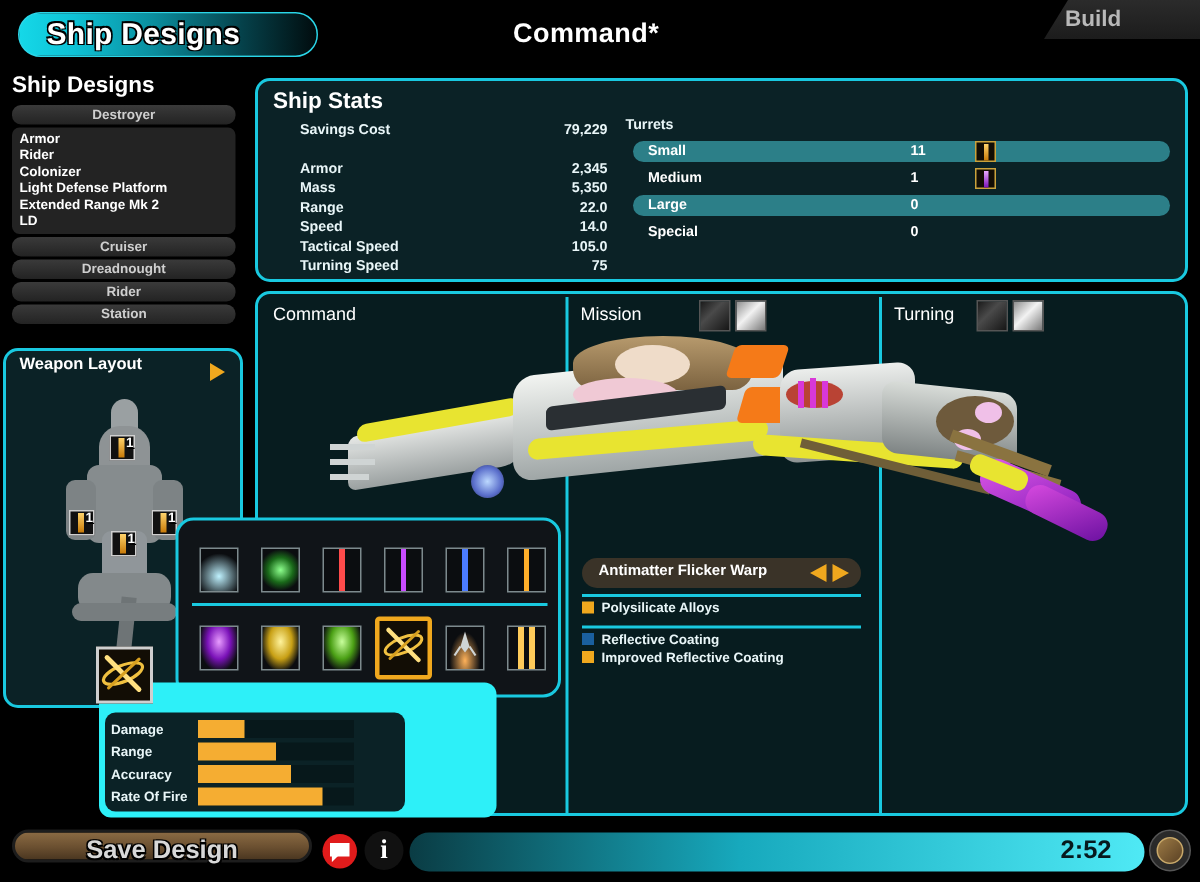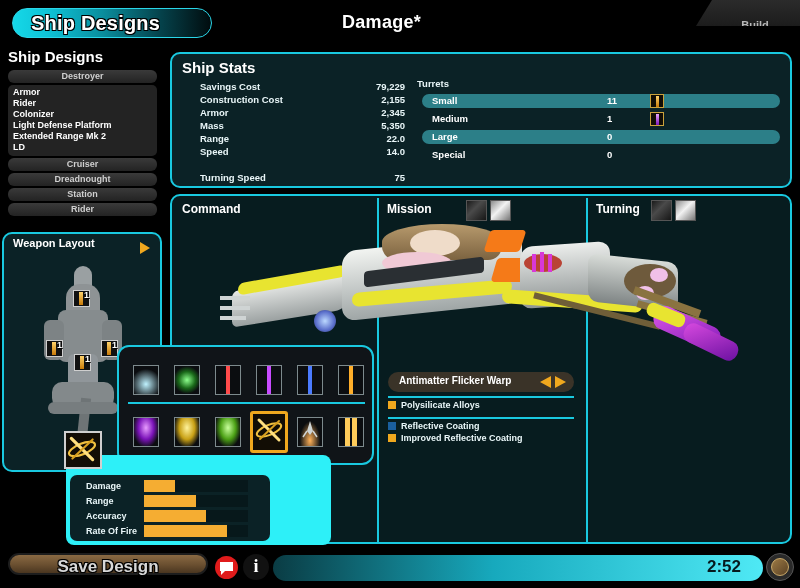--- a/index.html
+++ b/index.html
@@ -13,22 +13,22 @@
   #title-pill{left:12px;top:8px;width:200px;height:30px;border-radius:15px;
      background:linear-gradient(90deg,#15d8e8 0%,#0ec2d6 18%,#0a8e9e 45%,#05414a 75%,#010c0e 100%);
      border:1px solid #2ad6e8;box-sizing:border-box;}
   #title-pill span{display:block;margin-left:18px;line-height:29px;font-size:20px;font-weight:bold;
      color:#fff;text-shadow:1px 1px 0 #000,-1px 1px 0 #000,1px -1px 0 #000,-1px -1px 0 #000;
      letter-spacing:.2px;}
   #design-name{left:342px;top:12px;font-size:18px;font-weight:bold;color:#fff;letter-spacing:.3px;}
   #build-tab{right:0;top:0;width:104px;height:26px;
      background:linear-gradient(180deg,#2b2b2b,#1c1c1c);
      clip-path:polygon(16px 0,100% 0,100% 100%,0 100%);}
-  #build-tab span{display:block;text-align:center;line-height:26px;font-size:11px;
-     color:#b8b8b8;font-weight:bold;padding-left:14px;margin-top:12px;}
+  #build-tab span{display:block;text-align:left;line-height:26px;font-size:15px;
+     color:#b8b8b8;font-weight:bold;padding-left:14px;}
 
   
   .panel{background:#0b2226;border:2px solid #19c9e0;border-radius:10px;box-sizing:border-box;}
   .panel-dark{background:#071c1f;}
 
   
   #sidebar{left:0;top:44px;width:165px;height:190px;background:#000;}
   #sidebar h2{margin:0;padding:4px 0 3px 8px;font-size:15px;font-weight:bold;color:#fff;}
   .cat-btn{margin:2px 8px 2px 8px;height:13px;border-radius:6px;
       background:linear-gradient(180deg,#3a3a3a,#232323);
@@ -61,21 +61,21 @@
      font-weight:bold;color:#ffffff;}
   .turret-row.hl{background:#2c7f88;}
   .turret-row .n{position:absolute;left:10px;top:1px;}
   .turret-row .c{position:absolute;left:185px;top:1px;}
   .tbox{position:absolute;left:228px;top:0px;width:14px;height:14px;box-sizing:border-box;
      border:1px solid #caa23c;background:#120d05;}
   .tbox i{position:absolute;left:5px;top:1px;width:3px;height:11px;display:block;}
 
   
   #main{left:170px;top:194px;width:622px;height:350px;}
-  .sechead{position:absolute;top:6px;font-size:12px;font-weight:bold;color:#fff;}
+  .sechead{position:absolute;top:6px;font-size:12px;font-weight:normal;color:#fff;}
   .vdiv{position:absolute;top:2px;width:2px;background:#19c9e0;}
   .minibtn{position:absolute;top:4px;width:21px;height:21px;box-sizing:border-box;border:1px solid #555;}
   .mb-armor{background:linear-gradient(135deg,#1a1a1a,#4a4a4a 40%,#161616);}
   .mb-coat{background:linear-gradient(135deg,#8d8d8d,#f2f2f2 45%,#777);}
 
   
   #ship{position:absolute;left:60px;top:28px;width:520px;height:150px;}
   .sp{position:absolute;}
 
   
@@ -103,21 +103,21 @@
   .wcell.sel{width:38px;height:42px;border:3px solid #f0a81e;background:#120d05;border-radius:3px;}
   #picker .divider{position:absolute;left:9px;top:55px;width:237px;height:2px;background:#19c9e0;}
 
   
   #tooltip{left:66px;top:455px;width:265px;height:90px;background:#2df0f8;border-radius:8px;}
   #tt-icon{position:absolute;left:-2px;top:-24px;width:38px;height:38px;background:#120d05;
      border:2px solid #cfcfcf;box-sizing:border-box;}
   #tt-name{position:absolute;left:44px;top:2px;font-size:12px;font-weight:bold;color:#06242b;}
   #tt-body{position:absolute;left:4px;top:20px;width:200px;height:66px;background:#0b2226;
      border-radius:7px;}
-  .bar-row{position:absolute;left:16px;width:188px;height:13px;font-size:9px;font-weight:bold;color:#e9f6f8;}
+  .bar-row{position:absolute;left:4px;width:188px;height:13px;font-size:9px;font-weight:bold;color:#e9f6f8;}
   .bar-row .bl{position:absolute;left:0;top:1px;}
   .bar-track{position:absolute;left:58px;top:0;width:104px;height:12px;background:#07181b;}
   .bar-fill{position:absolute;left:0;top:0;height:12px;background:#f5ad32;}
 
   
   #bottom{left:0;top:548px;width:800px;height:40px;background:#000;}
   #save-btn{position:absolute;left:8px;top:5px;width:200px;height:22px;border-radius:14px;
      background:linear-gradient(180deg,#8a6a43,#6a4f30 55%,#4a3620);
      border:2px solid #1d1d1d;box-sizing:border-box;}
   #save-btn span{display:block;text-align:center;line-height:24px;font-size:17px;font-weight:bold;
@@ -138,41 +138,41 @@
   #knob::before{content:"";position:absolute;left:4px;top:4px;width:18px;height:18px;border-radius:50%;
      background:linear-gradient(135deg,#9c7a45,#5a4124);border:1px solid #c9a96a;box-sizing:border-box;}
 </style>
 </head>
 <body>
 
 <div class="abs" id="topbar">
   <div class="abs" id="title-pill">
     <span>Ship Designs</span>
   </div>
-  <div class="abs" id="design-name">Damage*</div>
+  <div class="abs" id="design-name">Command*</div>
   <div class="abs" id="build-tab">
     <span>Build</span>
   </div>
 </div>
 
 <div class="abs" id="sidebar">
   <h2>Ship Designs</h2>
   <div class="cat-btn">Destroyer</div>
   <div id="design-list">
     <div>Armor</div>
     <div>Rider</div>
     <div>Colonizer</div>
     <div>Light Defense Platform</div>
     <div>Extended Range Mk 2</div>
     <div>LD</div>
   </div>
   <div class="cat-btn">Cruiser</div>
   <div class="cat-btn">Dreadnought</div>
+  <div class="cat-btn">Rider</div>
   <div class="cat-btn">Station</div>
-  <div class="cat-btn">Rider</div>
 </div>
 
 <div class="abs panel" id="weapon-layout">
   <div id="wl-head">
     <div class="t">Weapon Layout</div>
     <div id="wl-arrow"></div>
   </div>
   <div id="schematic">
 
     <div class="hullpart" style="left:66px;top:8px;width:18px;height:30px;background:#9aa0a2;border-radius:9px 9px 0 0;"></div>
@@ -203,35 +203,35 @@
     </div>
   </div>
 </div>
 
 <div class="abs panel" id="stats">
   <h3>Ship Stats</h3>
 
   <div class="stat-row" style="top:27px;">
     <span>Savings Cost</span>
     <span class="v">79,229</span></div>
-  <div class="stat-row" style="top:40px;">
-    <span>Construction Cost</span>
-    <span class="v">2,155</span></div>
   <div class="stat-row" style="top:53px;">
     <span>Armor</span>
     <span class="v">2,345</span></div>
   <div class="stat-row" style="top:66px;">
     <span>Mass</span>
     <span class="v">5,350</span></div>
   <div class="stat-row" style="top:79px;">
     <span>Range</span>
     <span class="v">22.0</span></div>
   <div class="stat-row" style="top:92px;">
     <span>Speed</span>
     <span class="v">14.0</span></div>
+  <div class="stat-row" style="top:105px;">
+    <span>Tactical Speed</span>
+    <span class="v">105.0</span></div>
   <div class="stat-row" style="top:118px;">
     <span>Turning Speed</span>
     <span class="v">75</span></div>
 
   <div id="turrets-label">Turrets</div>
 
   <div class="turret-row hl" style="top:40px;">
     <span class="n">Small</span>
     <span class="c">11</span>
     <span class="tbox">

